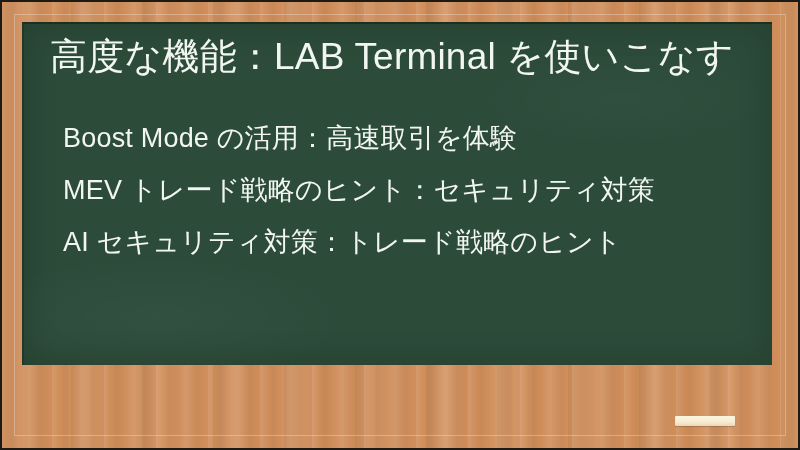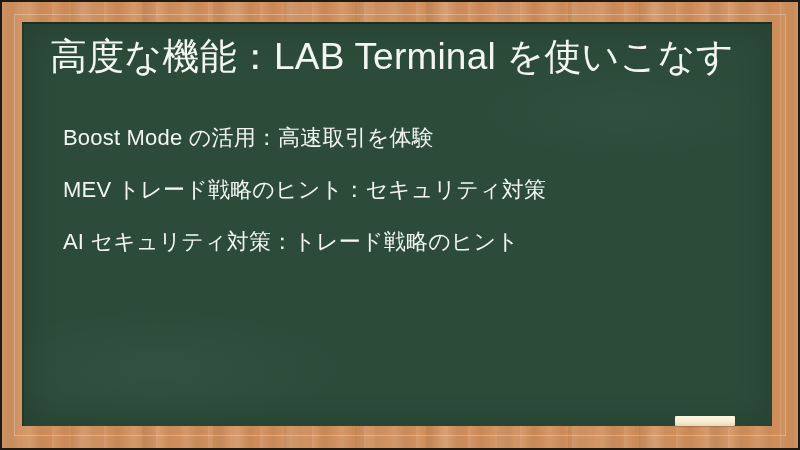--- a/index.html
+++ b/index.html
@@ -55,21 +55,21 @@
     border: 1px solid rgba(255,255,255,0.28);
     pointer-events: none;
   }
 
   
   .board {
     position: absolute;
     left: 22px;
     top: 22px;
     width: 750px;
-    height: 404px;
+    height: 343px;
     box-sizing: border-box;
     background: #2c4b39;
     border-top: 2px solid #1b2f24;
     border-left: 2px solid #21382a;
     box-shadow: inset 0 0 34px rgba(0,0,0,0.16);
     overflow: hidden;
   }
 
   
   .board::after {
@@ -101,21 +101,21 @@
     max-width: 690px;
   }
 
   
   .topic-list {
     list-style: none;
     margin: 30px 0 0 0;
     padding: 0 0 0 13px;
   }
   .topic-item {
-    font-size: 22px;
+    font-size: 27px;
     font-weight: 400;
     line-height: 52px;
     color: #f2f6f1;
     letter-spacing: 0.2px;
     white-space: nowrap;
   }
 
   
   .chalk-stick {
     position: absolute;

